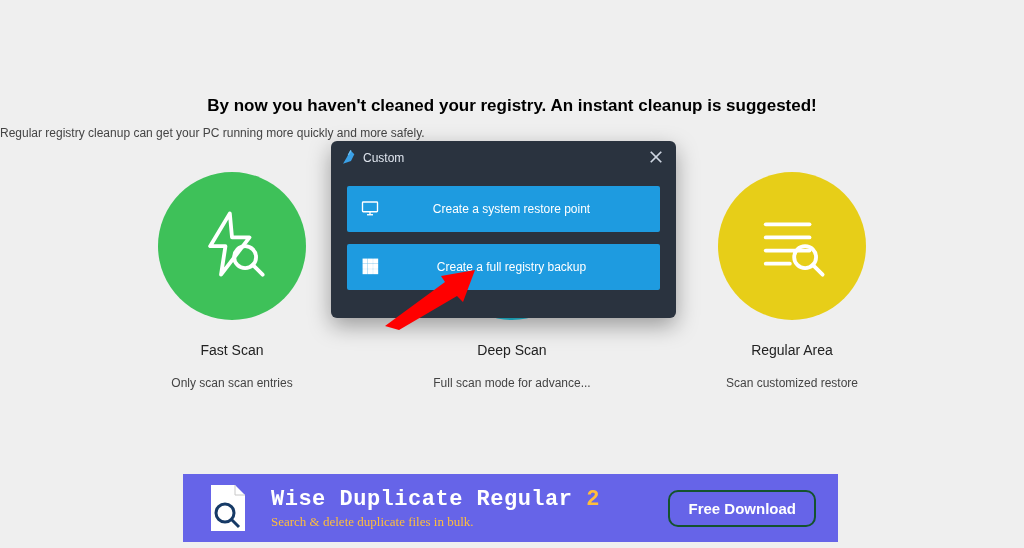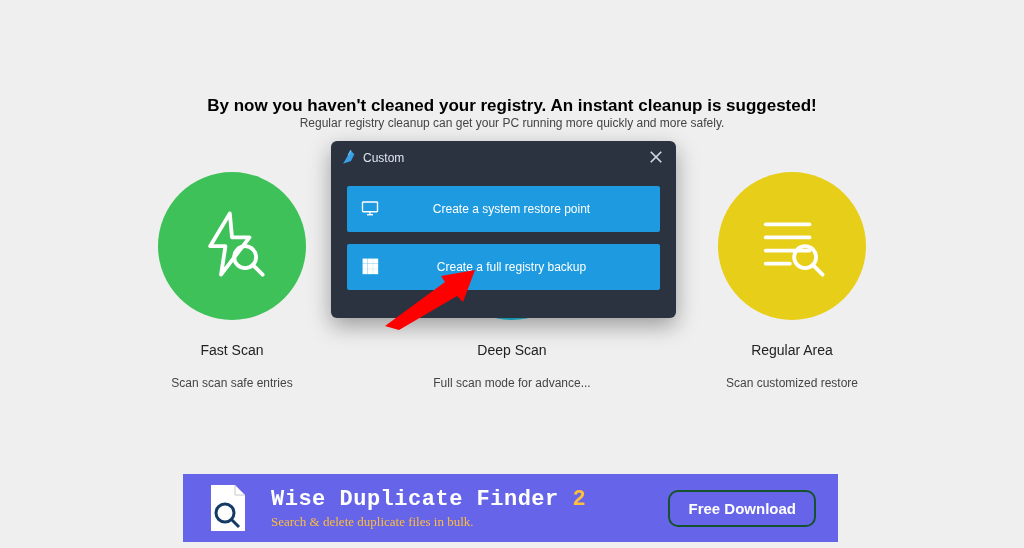--- a/index.html
+++ b/index.html
@@ -12,23 +12,24 @@
     overflow: hidden;
   }
   .headline {
     text-align: center;
     font-size: 17px;
     font-weight: 700;
     color: #000;
     padding-top: 96px;
   }
   .subhead {
-    text-align: center;
+    text-align: left;
     font-size: 12px;
     color: #444;
+    margin-top: 10px;
   }
   .circles {
     position: absolute;
     top: 172px;
     left: 0; right: 0;
     display: flex;
     justify-content: center;
     gap: 80px;
   }
   .circle-col {
@@ -176,21 +177,21 @@
     <div class="circle green">
       <span>
         <svg viewBox="0 0 64 64">
           <polygon points="30,4 12,34 26,34 22,60 48,26 32,26"></polygon>
           <circle cx="44" cy="44" r="10"></circle>
           <line x1="51" y1="51" x2="60" y2="60"></line>
         </svg>
       </span>
     </div>
     <div class="scan-title">Fast Scan</div>
-    <div class="scan-desc">Scan scan safe entries</div>
+    <div class="scan-desc">Only scan scan entries</div>
   </div>
 
   <div class="circle-col">
     <div class="circle cyan">
       <span>
         <svg viewBox="0 0 64 64">
           <circle cx="28" cy="28" r="16"></circle>
           <line x1="40" y1="40" x2="56" y2="56"></line>
         </svg>
       </span>
@@ -282,18 +283,18 @@
   <div class="file-icon">
     <svg viewBox="0 0 44 50">
       <path d="M6 2 H30 L40 12 V48 H6 Z" fill="#fff"></path>
       <path d="M30 2 V12 H40" fill="none" stroke="#c8c8c8" stroke-width="1"></path>
       <circle cx="20" cy="30" r="9" fill="none" stroke="#163a66" stroke-width="3"></circle>
       <line x1="26" y1="36" x2="34" y2="44" stroke="#163a66" stroke-width="3"></line>
     </svg>
   </div>
   <div class="txt">
     <div class="title">
-      <span>Wise Duplicate Finder </span><span class="two">2</span>
+      <span>Wise Duplicate Regular </span><span class="two">2</span>
     </div>
     <div class="sub">Search &amp; delete duplicate files in bulk.</div>
   </div>
   <div class="dl-btn">Free Download</div>
 </div>
 
 </body></html>

